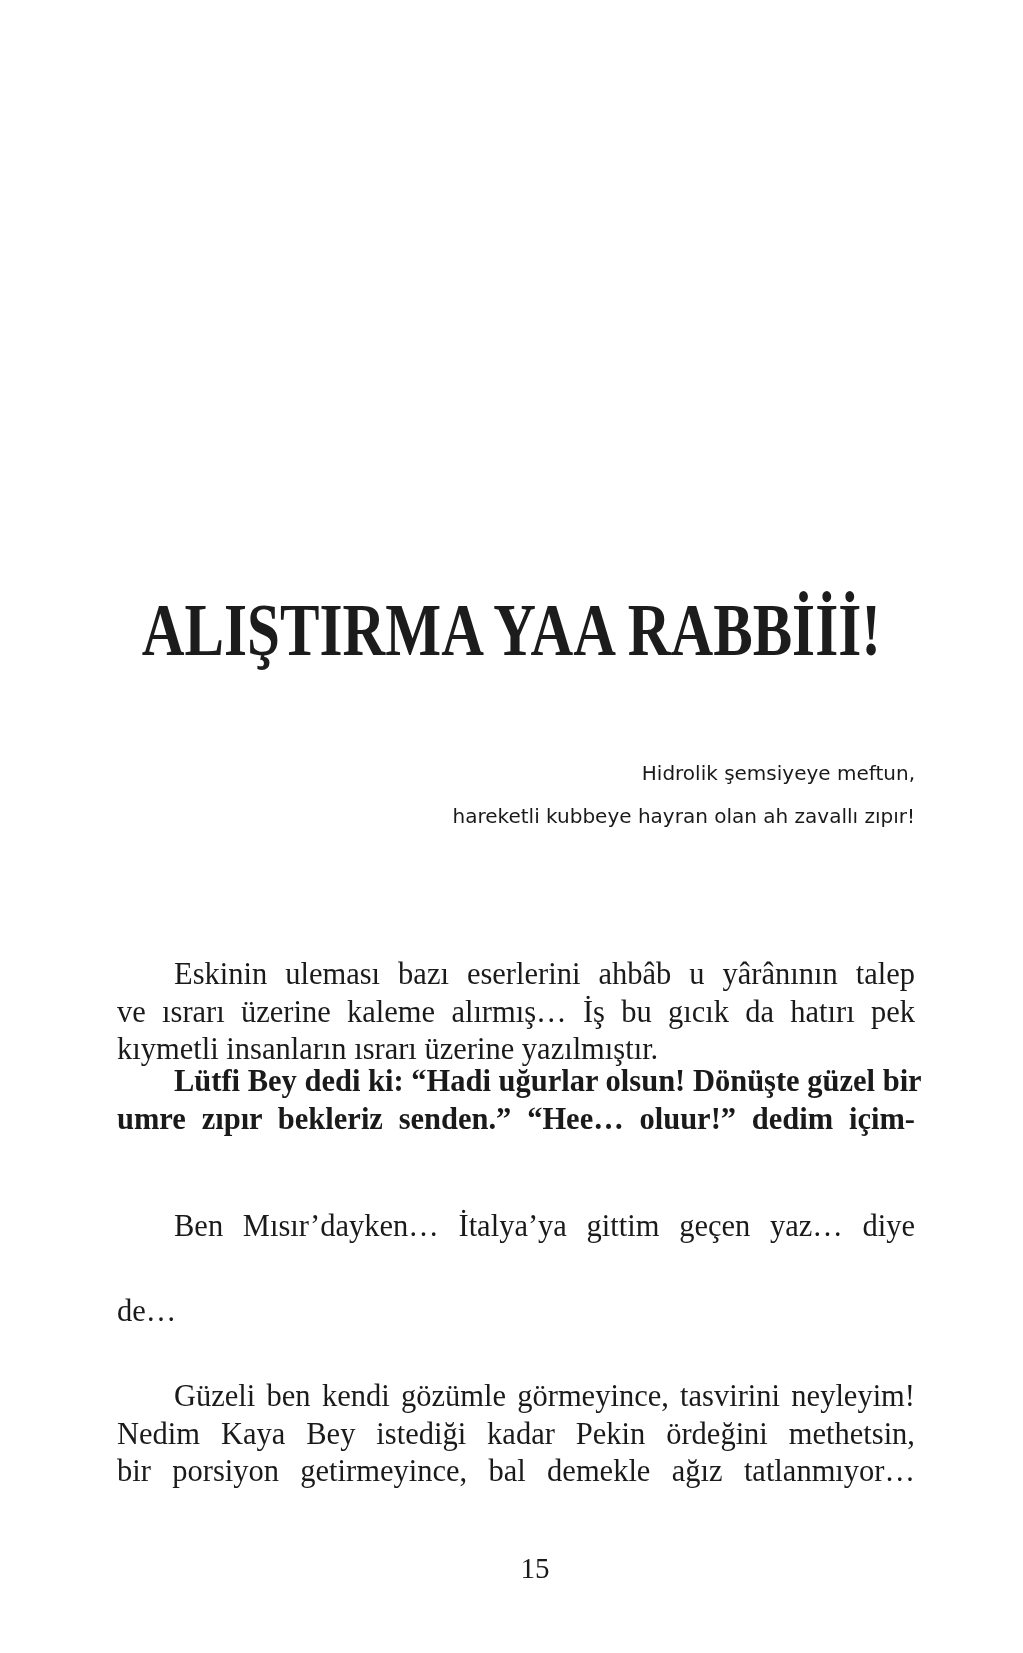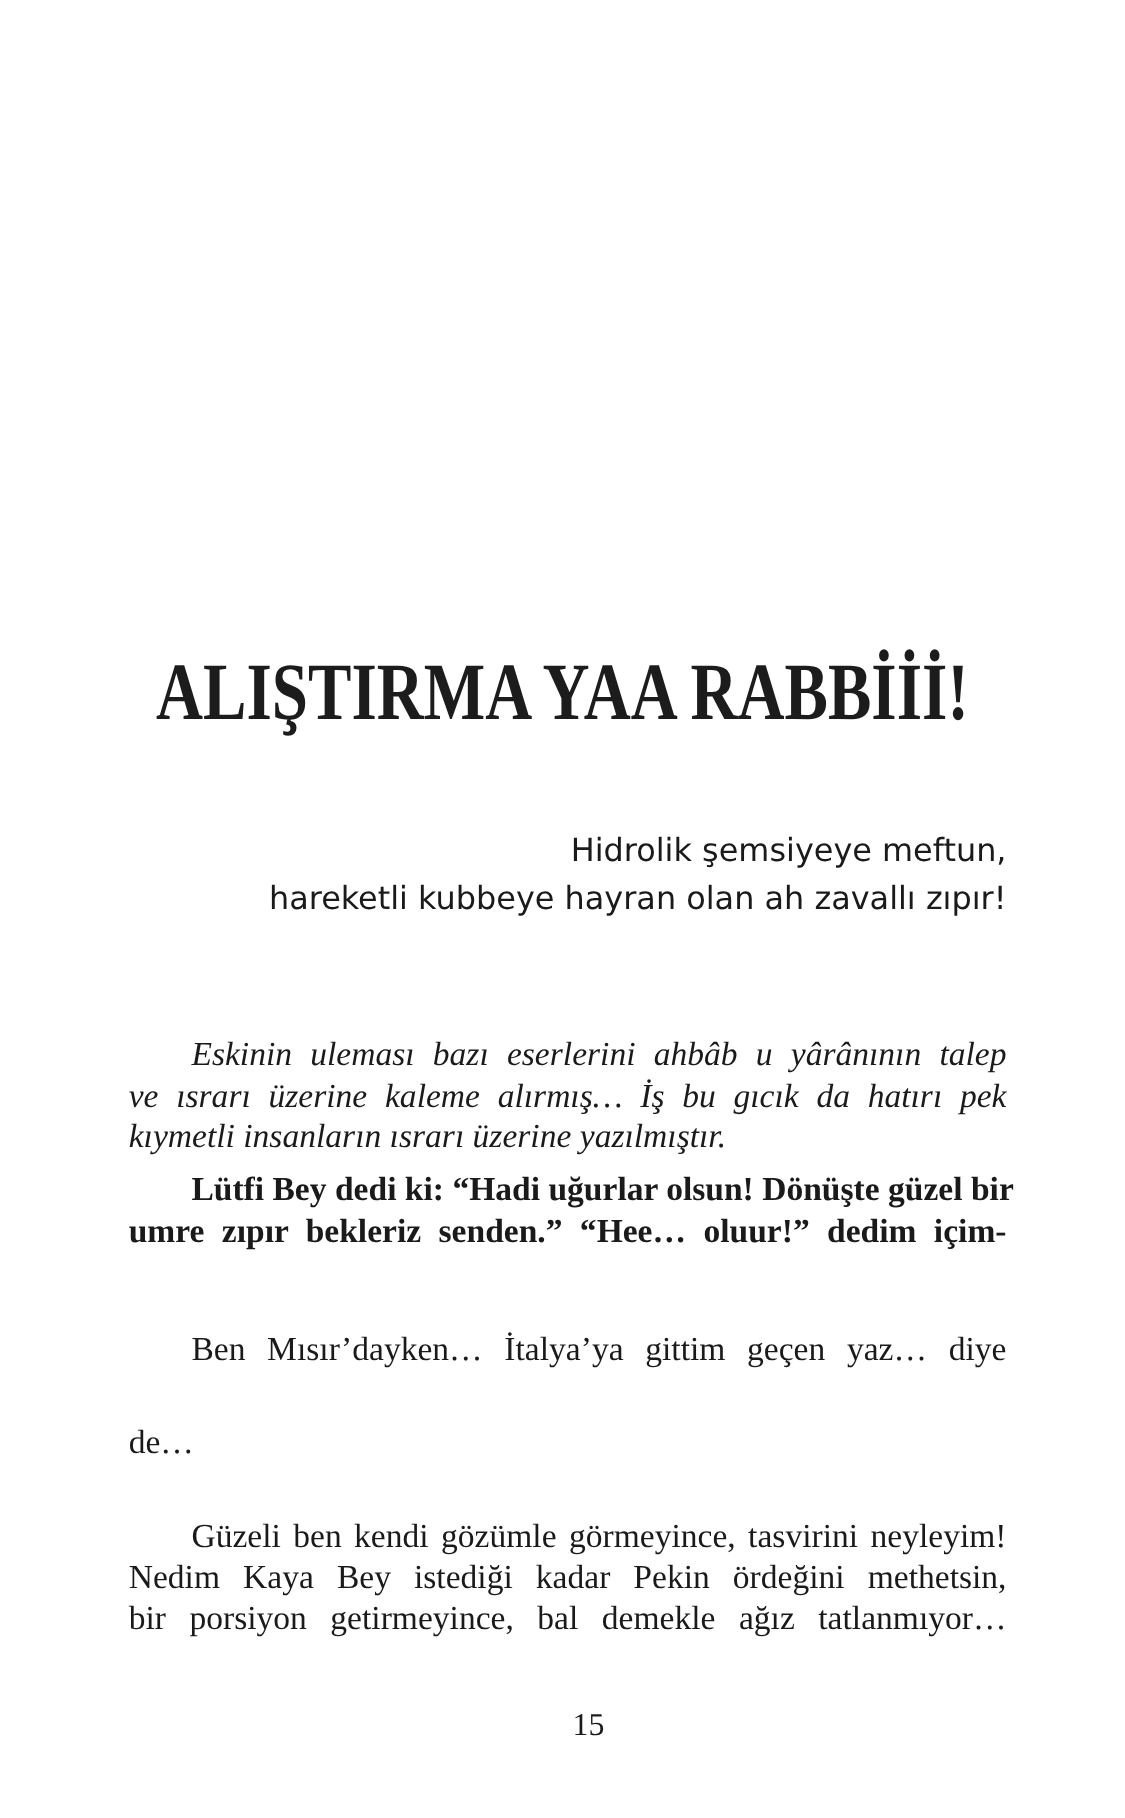--- a/index.html
+++ b/index.html
@@ -8,33 +8,33 @@
   .title {
     position: absolute; left: 0; top: 588px; width: 1023px; text-align: center;
     font-family: "Liberation Serif", "DejaVu Serif", serif;
     font-weight: bold; font-size: 74px; line-height: 84px;
     letter-spacing: 0px; color: #1c1c1c;
     transform: scaleX(0.80); transform-origin: 511px 0;
   }
   .epigraph {
     position: absolute; left: 117px; width: 798px; top: 752px; text-align: right;
     font-family: "DejaVu Sans", "Liberation Sans", sans-serif;
-    font-size: 29px; line-height: 43px; color: #1a1a1a;
+    font-size: 20px; line-height: 43px; color: #1a1a1a;
   }
   .epigraph div { white-space: nowrap; }
   .body {
     position: absolute; left: 117px; width: 798px; top: 940px;
     font-family: "Liberation Serif", "DejaVu Serif", serif;
     font-size: 30.5px; line-height: 37.5px; color: #1a1a1a;
   }
   .para { margin: 0; }
   .line { display: block; white-space: nowrap; text-align: justify; text-align-last: justify; }
   .line.last { text-align-last: left; }
   .indent { padding-left: 57px; }
-  .p1 { position: absolute; top: 0; left: 0; width: 798px; font-style: italic; }
+  .p1 { position: absolute; top: 16px; left: 0; width: 798px; }
   .p2 { position: absolute; top: 123px; left: 0; width: 798px; font-weight: bold; }
   .p3 { position: absolute; top: 268px; left: 0; width: 798px; }
   .p4 { position: absolute; top: 353px; left: 0; width: 798px; }
   .p5 { position: absolute; top: 438px; left: 0; width: 798px; }
   .page-number {
     position: absolute; left: 0; top: 1552px; width: 1070px; text-align: center;
     font-family: "Liberation Serif", "DejaVu Serif", serif; font-size: 29px; color: #1a1a1a;
   }
 </style>
 </head>

